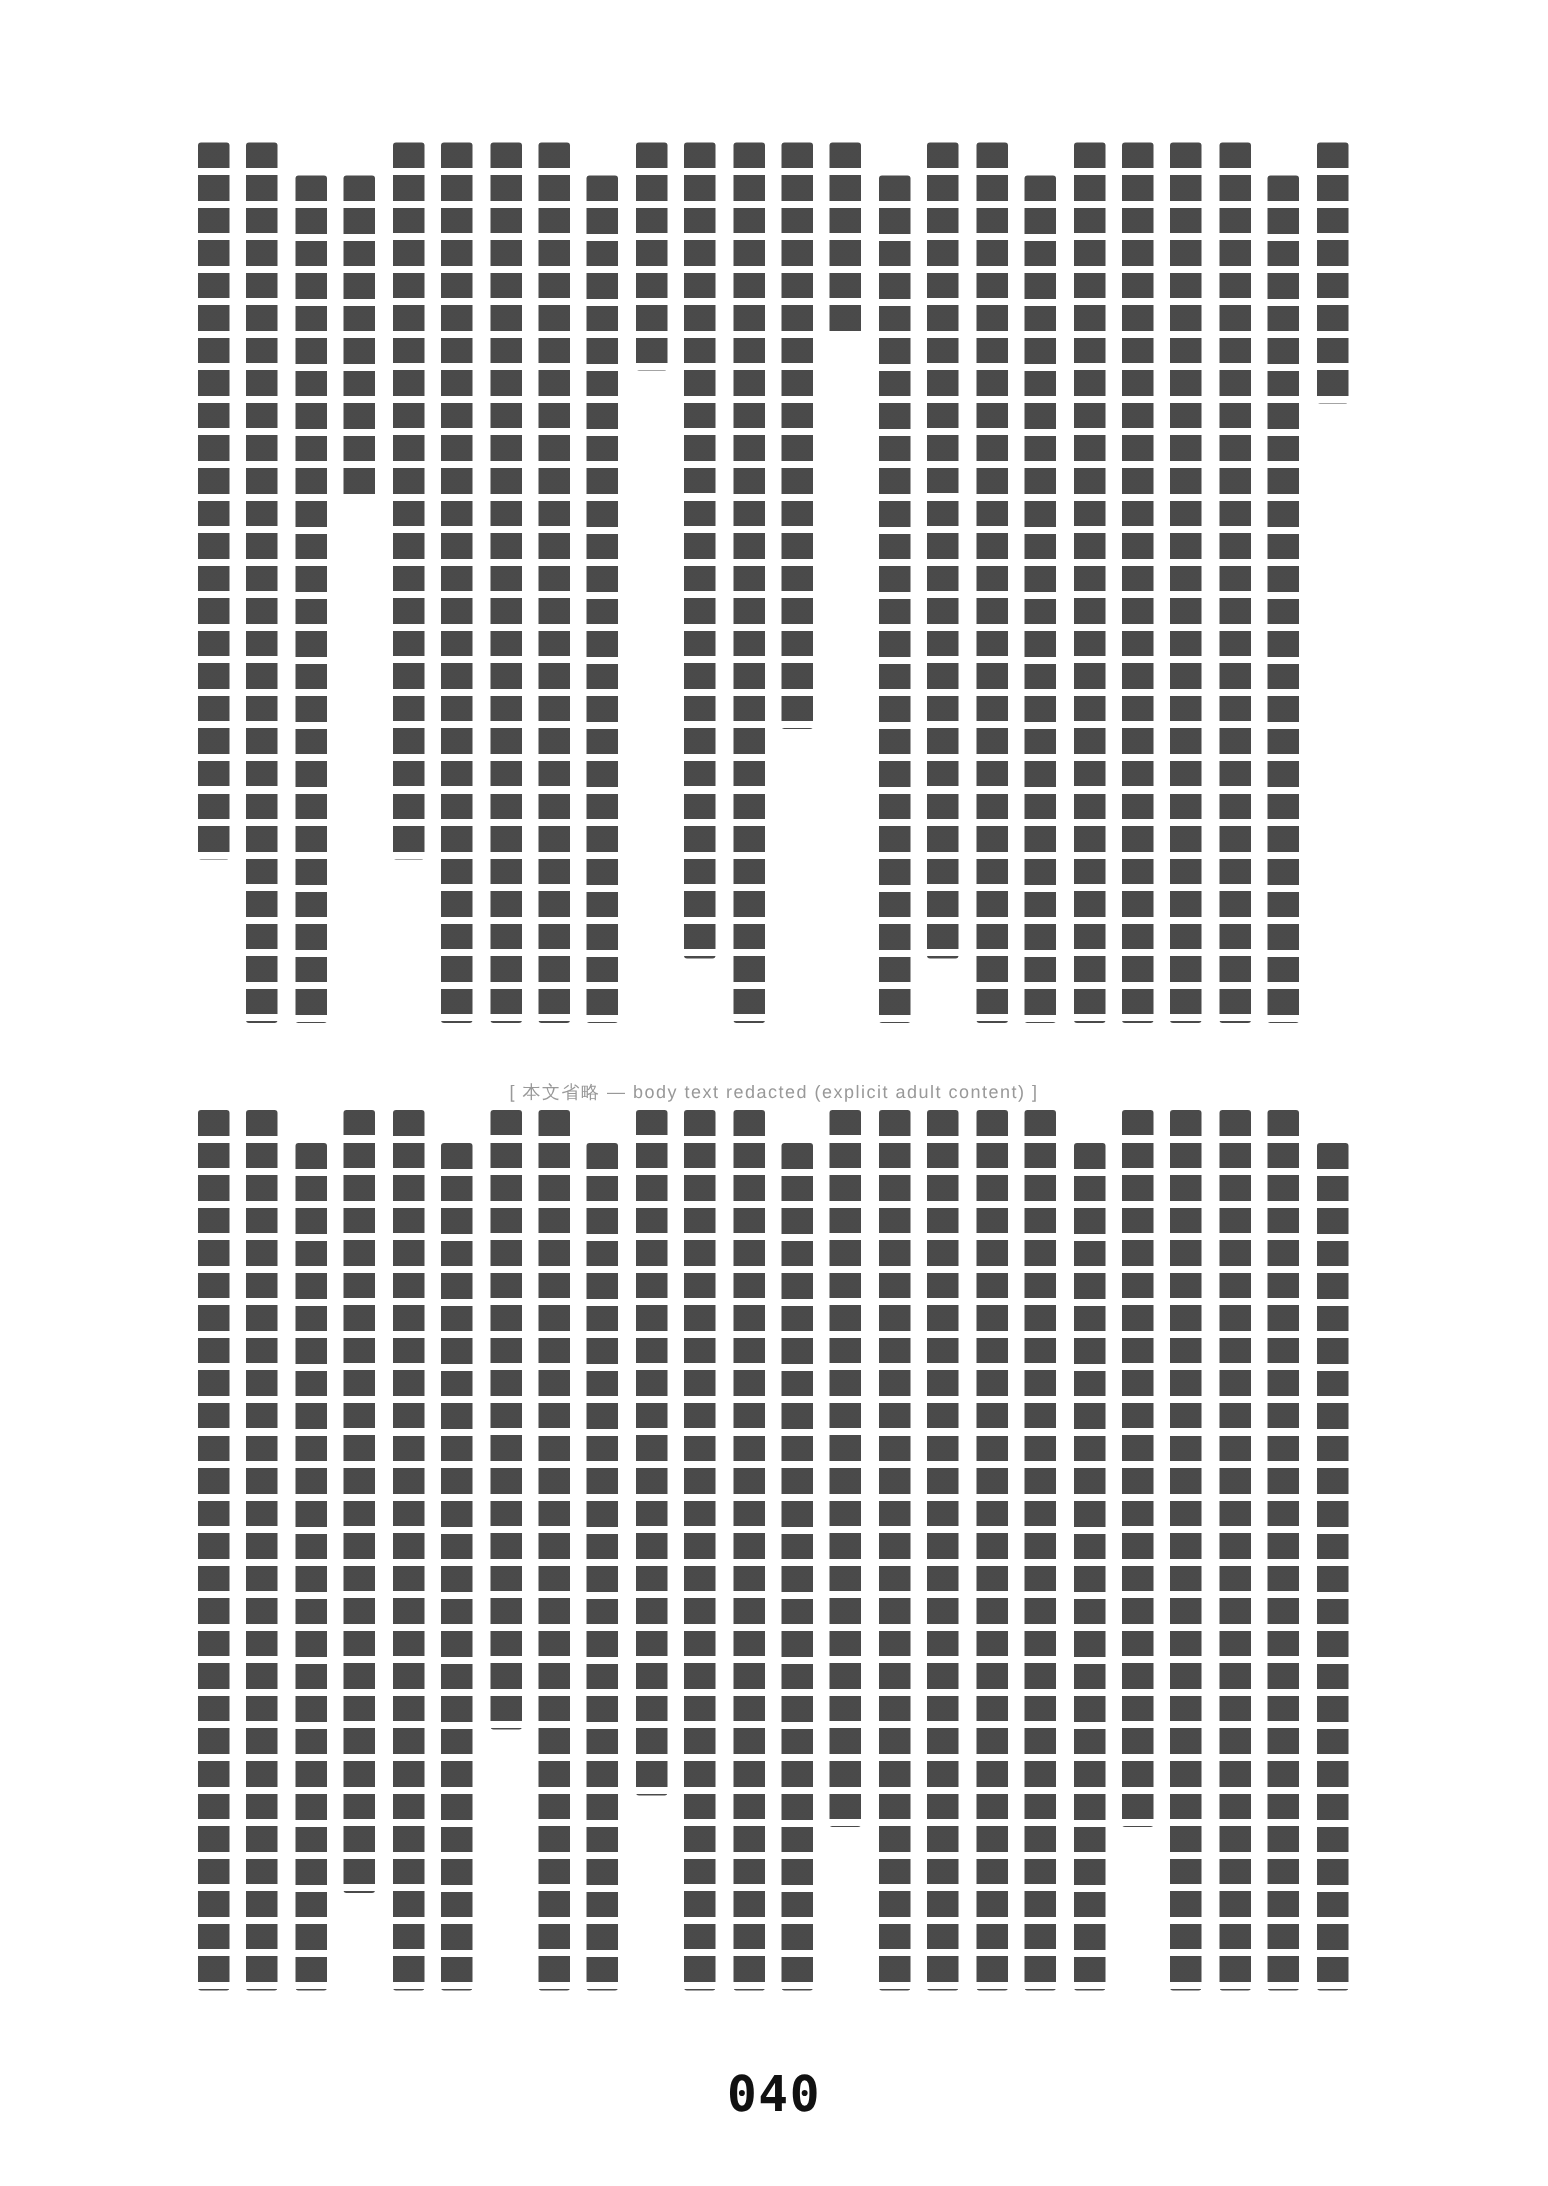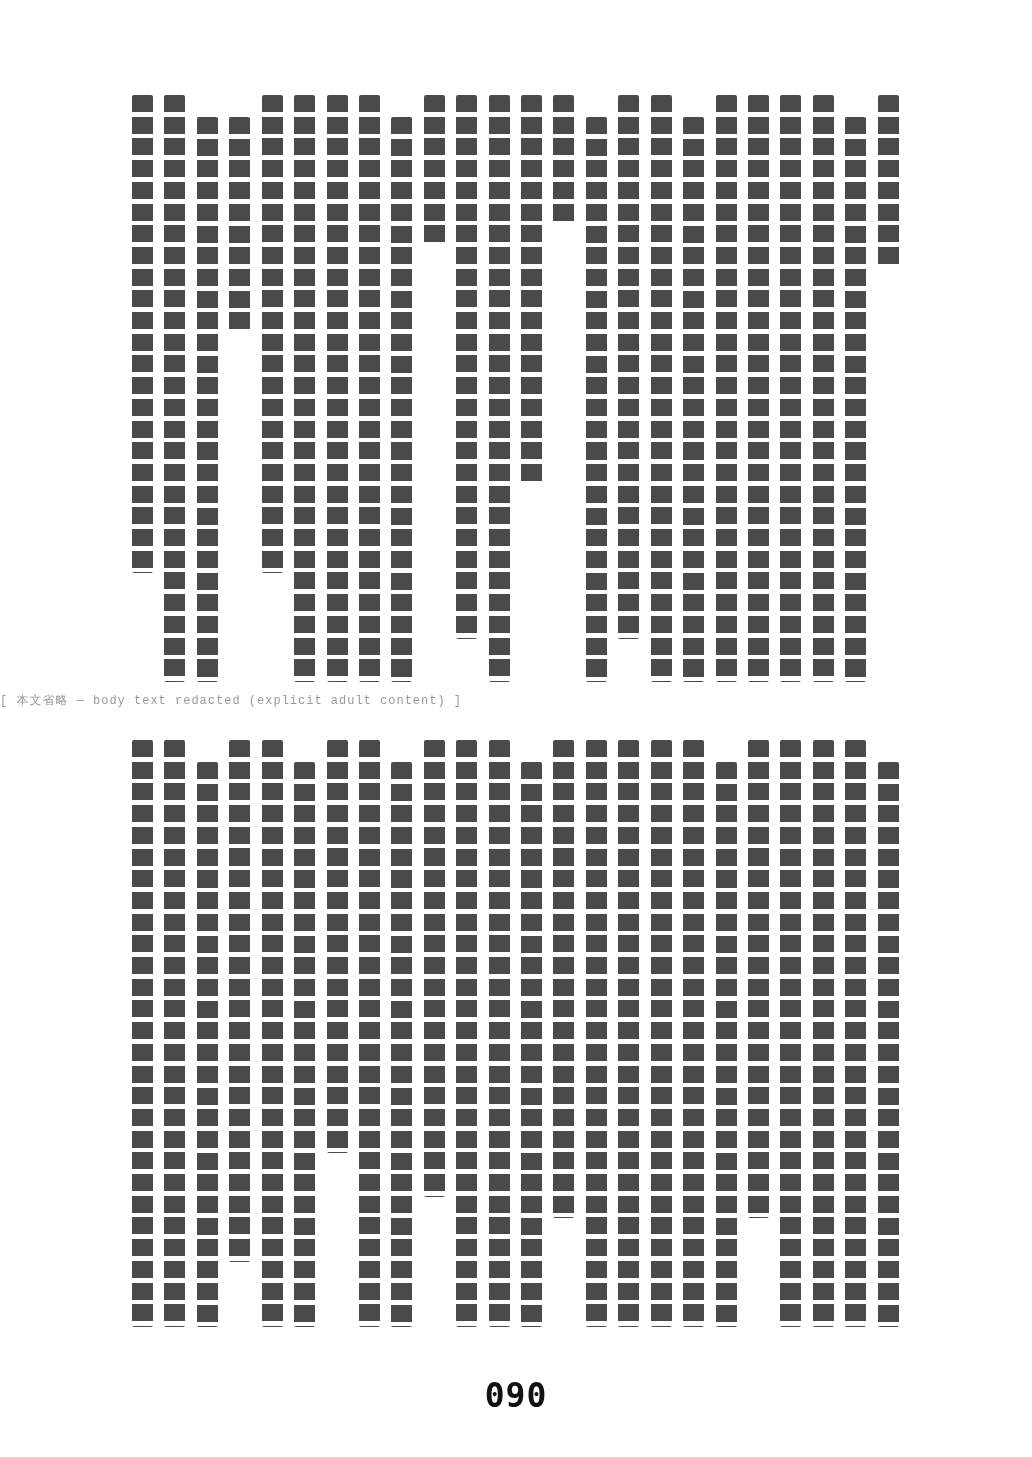--- a/index.html
+++ b/index.html
@@ -38,24 +38,25 @@
     background: repeating-linear-gradient(
       to bottom,
       rgba(34, 34, 34, 0.82) 0px,
       rgba(34, 34, 34, 0.82) 17px,
       rgba(255, 255, 255, 0) 17px,
       rgba(255, 255, 255, 0) 21.7px
     );
   }
   .redaction-note {
     position: absolute;
-    top: 692px;
+    top: 720px;
     left: 0;
     width: 100%;
-    font-family: Liberation Mono, monospace;
+    text-align: center;
+    font-family: Liberation Sans, sans-serif;
     font-size: 12px;
     color: #999999;
     letter-spacing: 1px;
   }
   .page-number {
     position: absolute;
     top: 1376px;
     left: 0;
     width: 100%;
     text-align: center;
@@ -216,15 +217,15 @@
         <div class="bar" style="margin-top: 22px; height: 565px;"></div>
       </div>
       <div class="col">
         <div class="bar" style="margin-top: 0px; height: 587px;"></div>
       </div>
       <div class="col">
         <div class="bar" style="margin-top: 0px; height: 587px;"></div>
       </div>
     </div>
 
-  <div class="page-number">090</div>
+  <div class="page-number">040</div>
 
 </div>
 
 </body></html>

